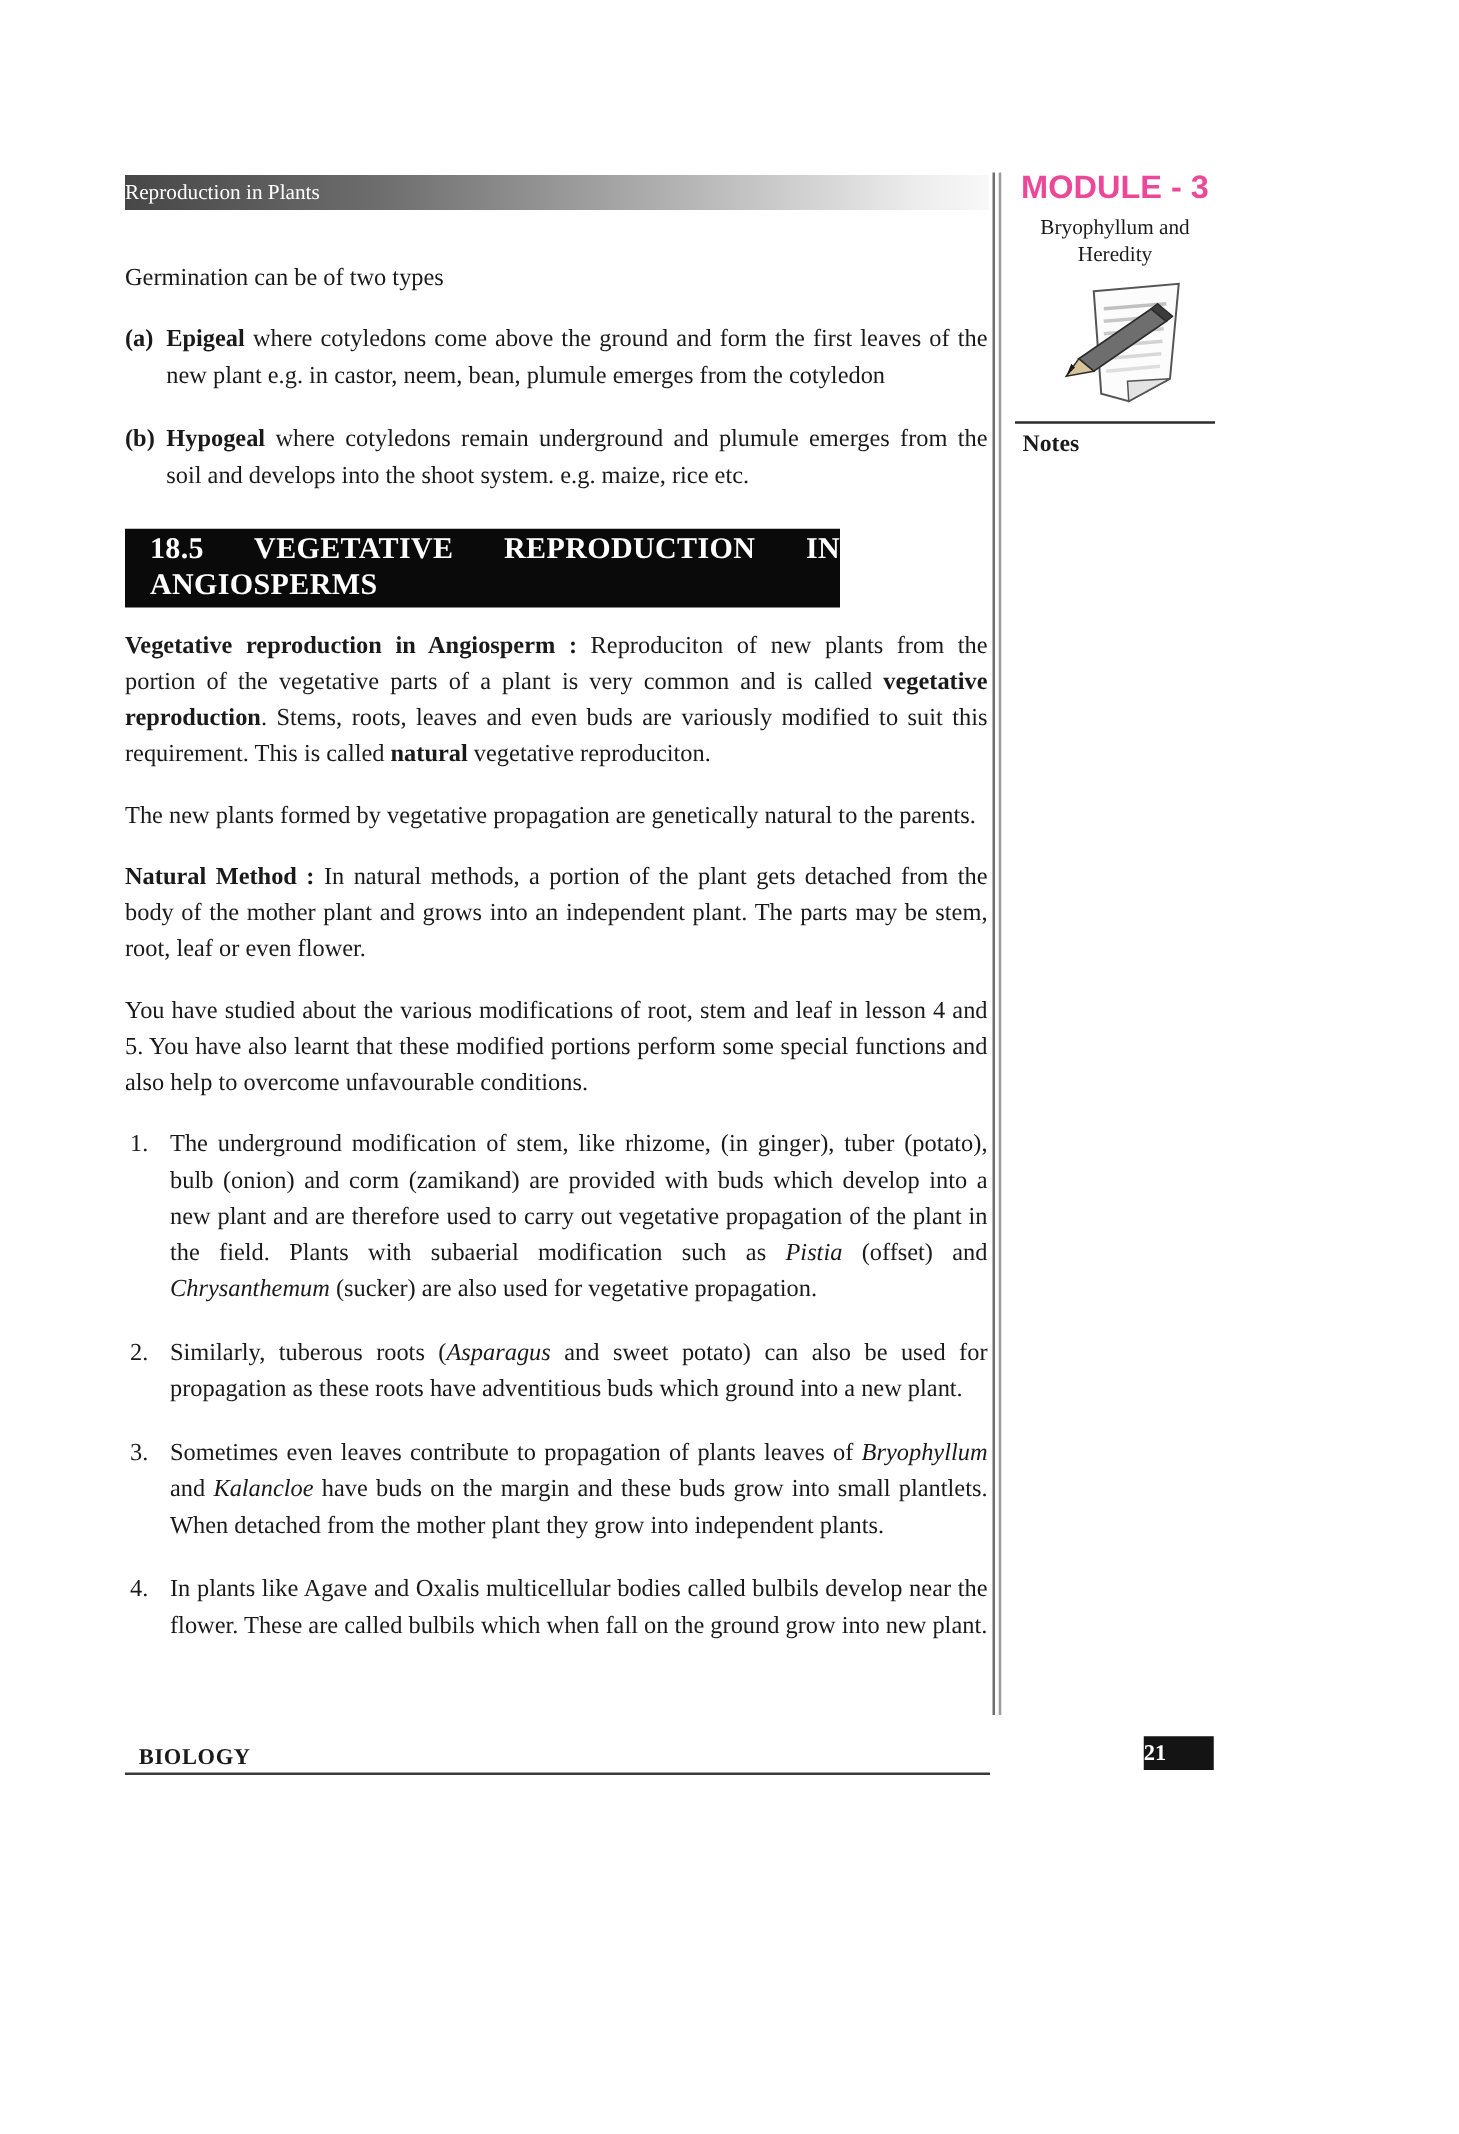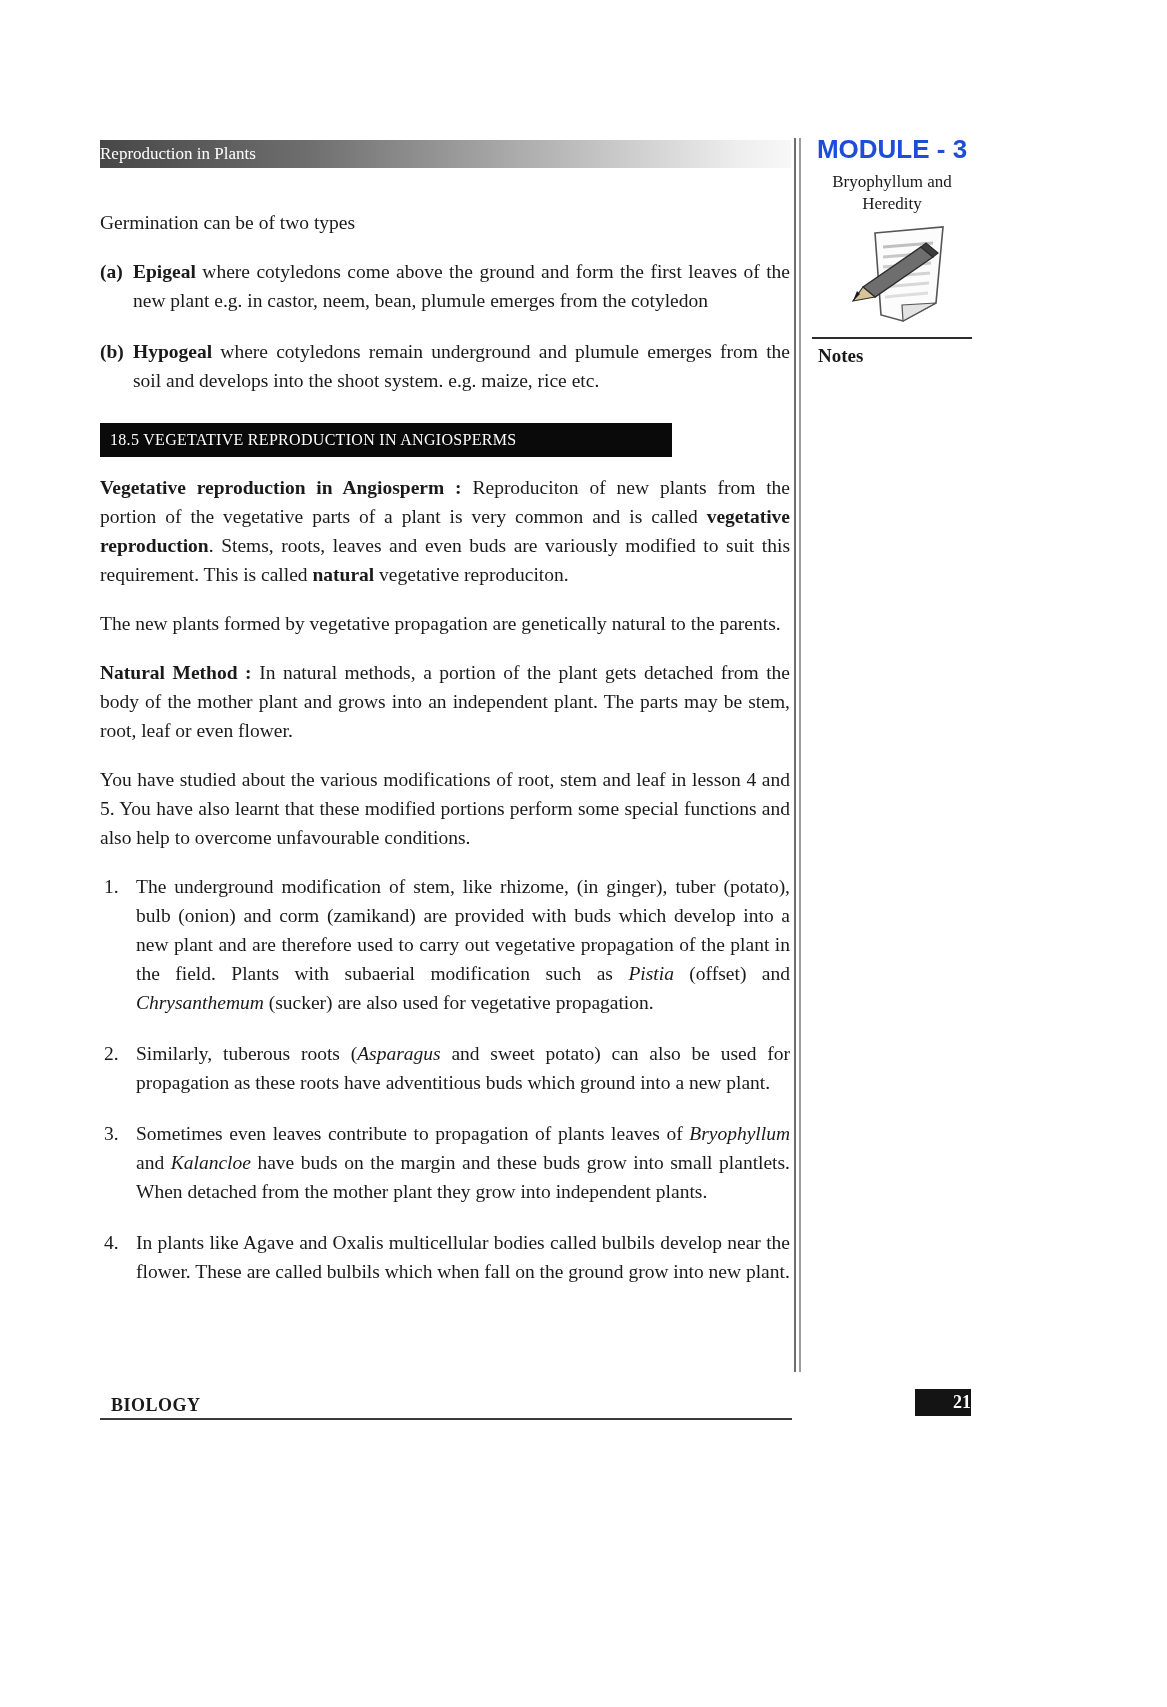--- a/index.html
+++ b/index.html
@@ -40,21 +40,21 @@
   .sidebar {
     position: absolute;
     left: 812px; top: 134px;
     width: 160px;
     text-align: center;
   }
   .module-title {
     font-family: "Liberation Sans", "DejaVu Sans", sans-serif;
     font-weight: bold;
     font-size: 26px;
-    color: #1d4ed8;
+    color: #ec4899;
   }
   .module-subtitle {
     font-size: 17px;
     line-height: 22px;
     margin-top: 6px;
   }
   .notes-icon-wrap { margin-top: 10px; height: 110px; }
   .notes-rule {
     border-top: 2px solid #2d2d2d;
     margin-top: 2px;
@@ -76,24 +76,24 @@
     line-height: 29px;
     text-align: justify;
   }
   .para { margin: 16px 0 20px 0; }
   .hang-item { position: relative; padding-left: 33px; margin: 0 0 22px 0; }
   .hang-label { position: absolute; left: 0; top: 0; font-weight: bold; }
 
   .section-bar {
     background: #0a0a0a;
     color: #ffffff;
-    font-size: 16px;
-    font-weight: normal;
+    font-size: 24px;
+    font-weight: bold;
     width: 572px;
-    padding: 2px 0 3px 10px;
+    padding: 2px 0 3px 20px;
     box-sizing: border-box;
     margin: 28px 0 16px 0;
     letter-spacing: 0.3px;
   }
 
   .num-item { position: relative; padding-left: 36px; margin: 0 0 22px 0; }
   .num-label { position: absolute; left: 4px; top: 0; }
 
   .rich .b { font-weight: bold; }
   .rich .i { font-style: italic; }
@@ -113,21 +113,21 @@
     letter-spacing: 0.5px;
   }
   .page-number {
     position: absolute;
     left: 915px; top: 1389px;
     width: 56px; height: 27px;
     background: #141414;
     color: #ffffff;
     font-weight: bold;
     font-size: 18px;
-    text-align: right;
+    text-align: left;
     line-height: 27px;
   }
 </style>
 </head>
 <body>
 
 <div class="page">
 
   <div class="header-bar">
     <span>Reproduction in Plants</span>

